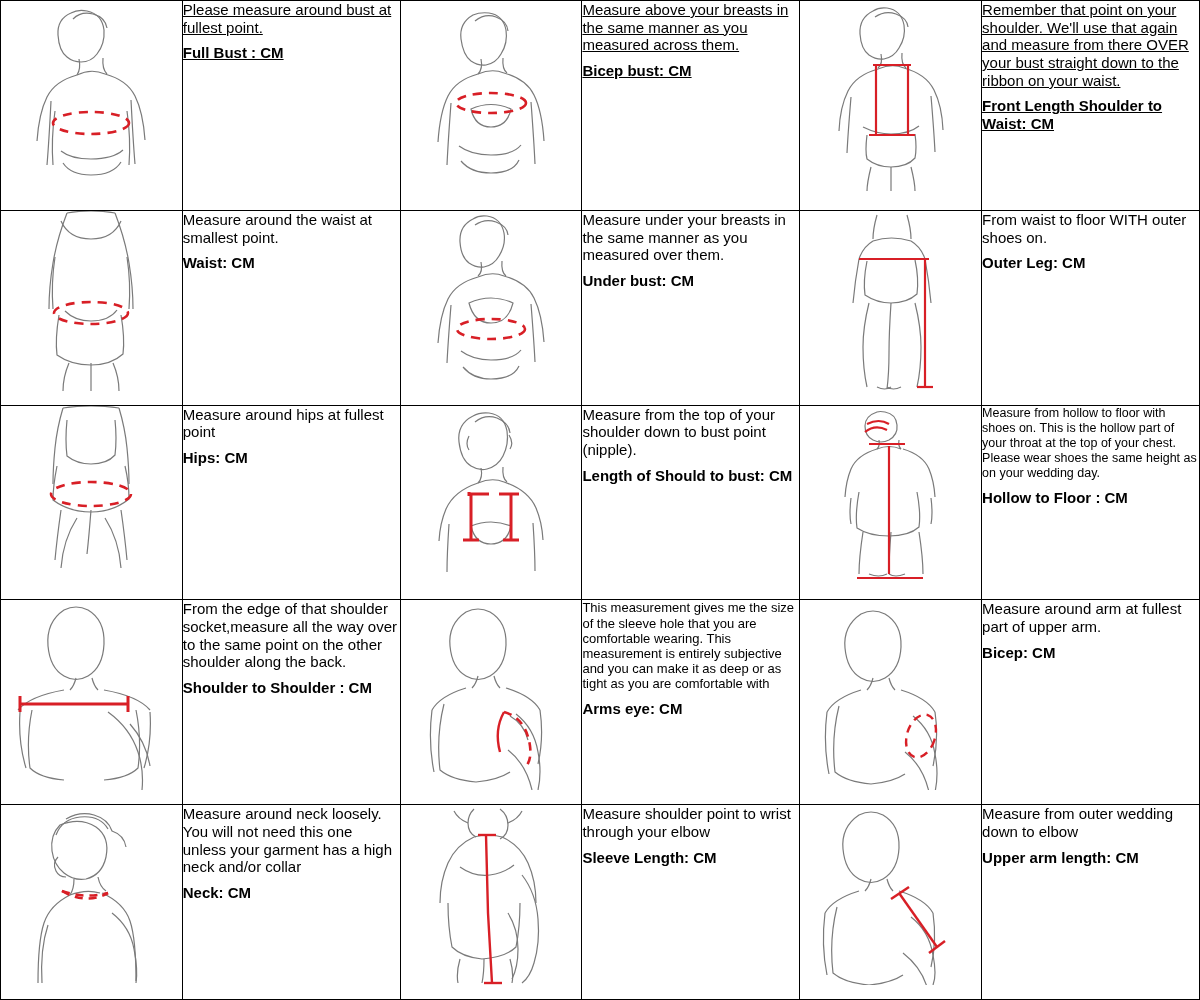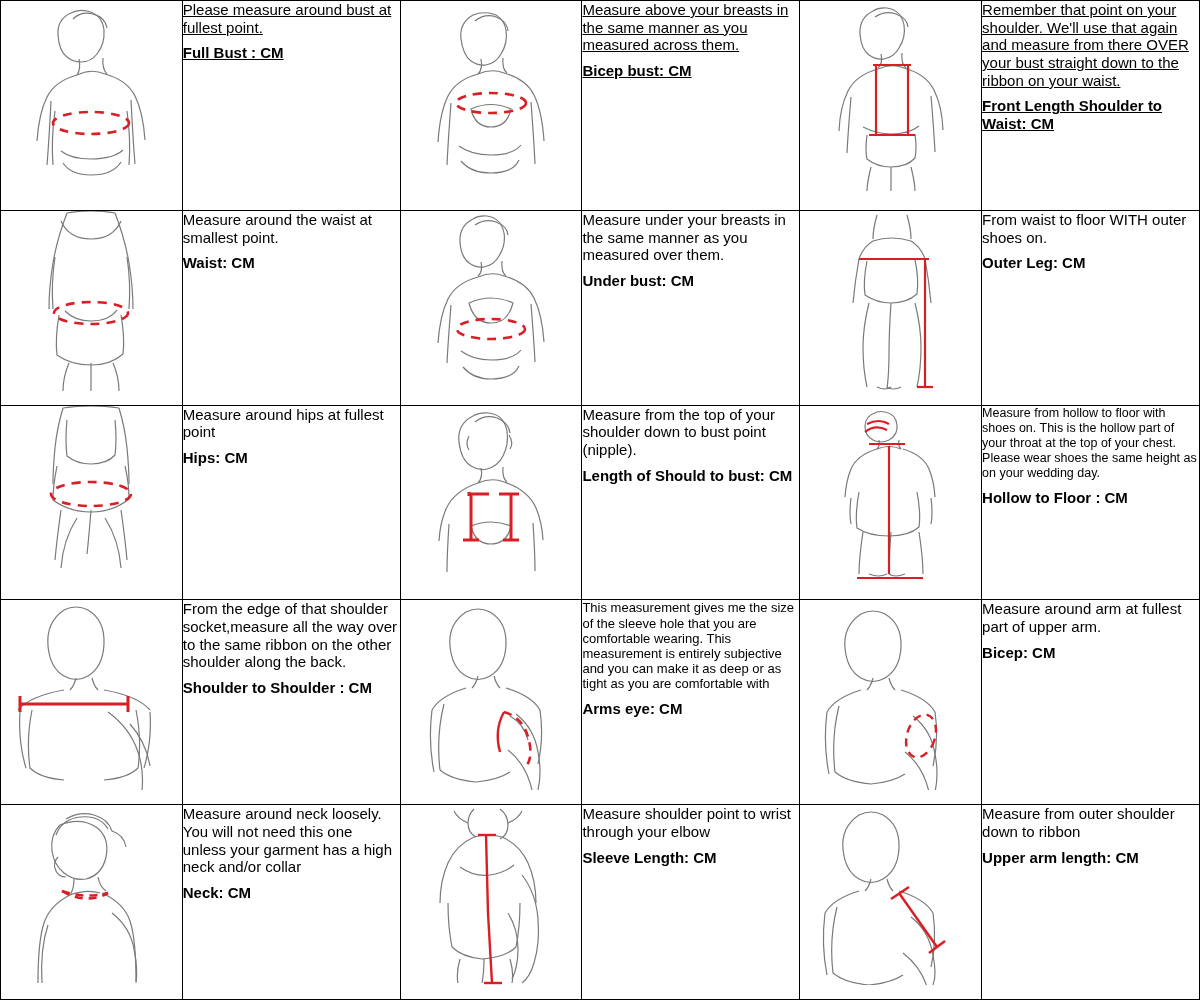--- a/index.html
+++ b/index.html
@@ -325,21 +325,21 @@
             <path d="M126 124 q16 18 20 42"></path>
           </g>
           <g fill="none" stroke="#d81f26" stroke-width="3">
             <path d="M16 104 L124 104"></path>
             <path d="M16 96 L16 112"></path>
             <path d="M124 96 L124 112"></path>
           </g>
         </svg>
       </td>
       <td class="txt">
-        <span class="desc">From the edge of that shoulder socket,measure all the way over to the same ribbon on the other shoulder along the back.</span>
+        <span class="desc">From the edge of that shoulder socket,measure all the way over to the same point on the other shoulder along the back.</span>
         <span class="label">Shoulder to Shoulder : CM</span>
       </td>
 
       <td class="fig">
         <svg class="fig-svg" width="175" height="190" viewBox="0 0 175 190">
           <g fill="none" stroke="#7a7a7a" stroke-width="1.2">
             <path d="M62 12 q-18 12 -16 34 q2 22 16 30 q12 7 24 0 q15 -9 16 -31 q1 -23 -16 -33 q-12 -6 -24 0z"></path>
             <path d="M74 76 q-2 8 -6 12 M90 76 q2 8 6 12"></path>
             <path d="M62 88 q-26 8 -34 22 M102 88 q26 8 34 22"></path>
             <path d="M28 110 q-4 32 2 62 M136 110 q4 28 -2 54"></path>
@@ -446,20 +446,20 @@
             <path d="M100 148 q18 14 24 34"></path>
           </g>
           <g fill="none" stroke="#d81f26" stroke-width="2.4">
             <path d="M96 88 L134 142"></path>
             <path d="M88 94 L106 82"></path>
             <path d="M126 148 L142 136"></path>
           </g>
         </svg>
       </td>
       <td class="txt">
-        <span class="desc">Measure from outer shoulder down to ribbon</span>
+        <span class="desc">Measure from outer wedding down to elbow</span>
         <span class="label">Upper arm length:  CM</span>
       </td>
     </tr>
 
   </tbody>
     </table>
 </div>
 
 </body></html>

